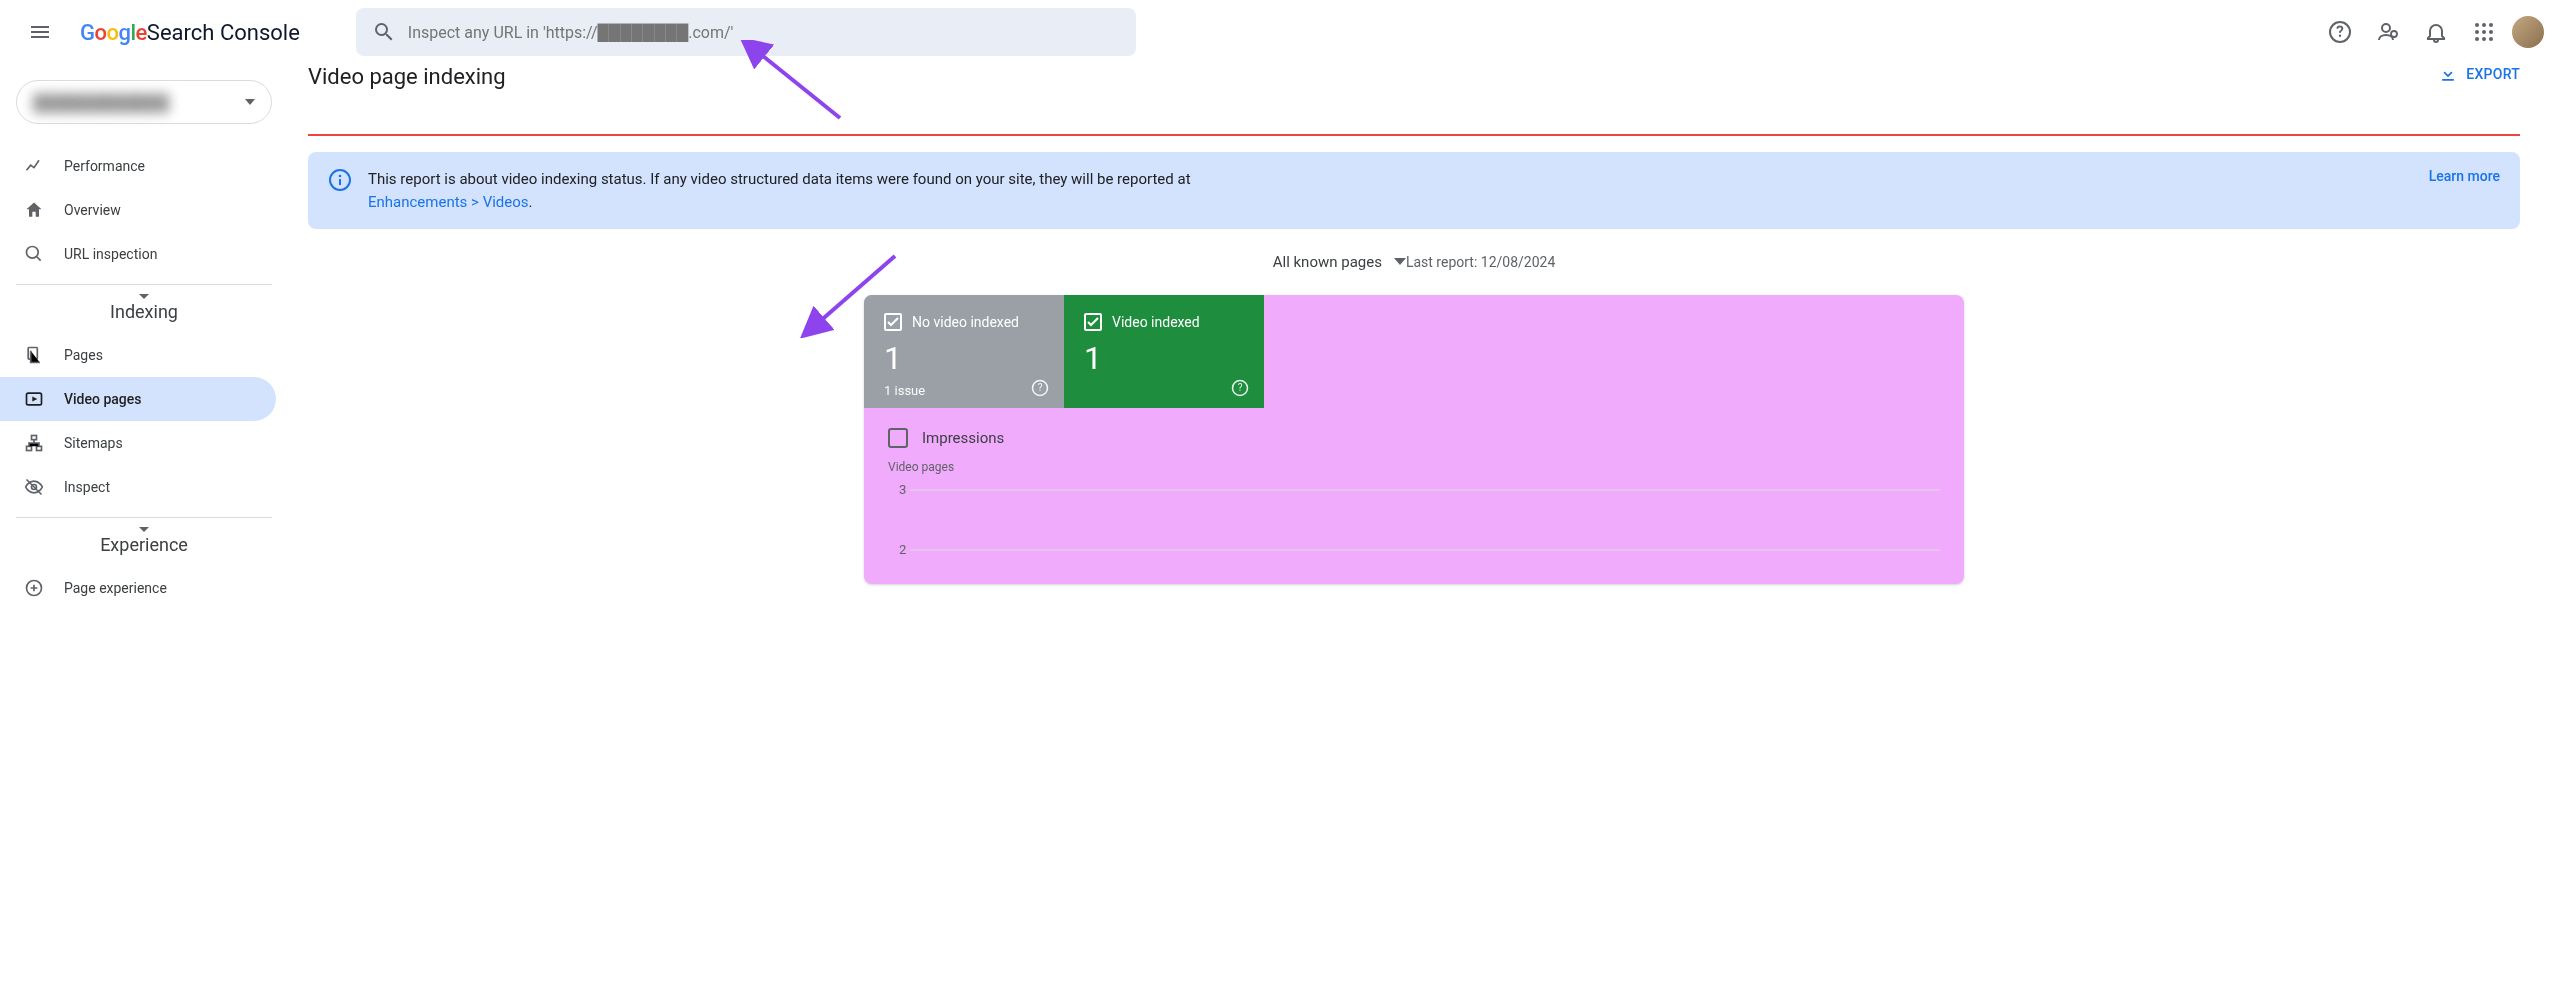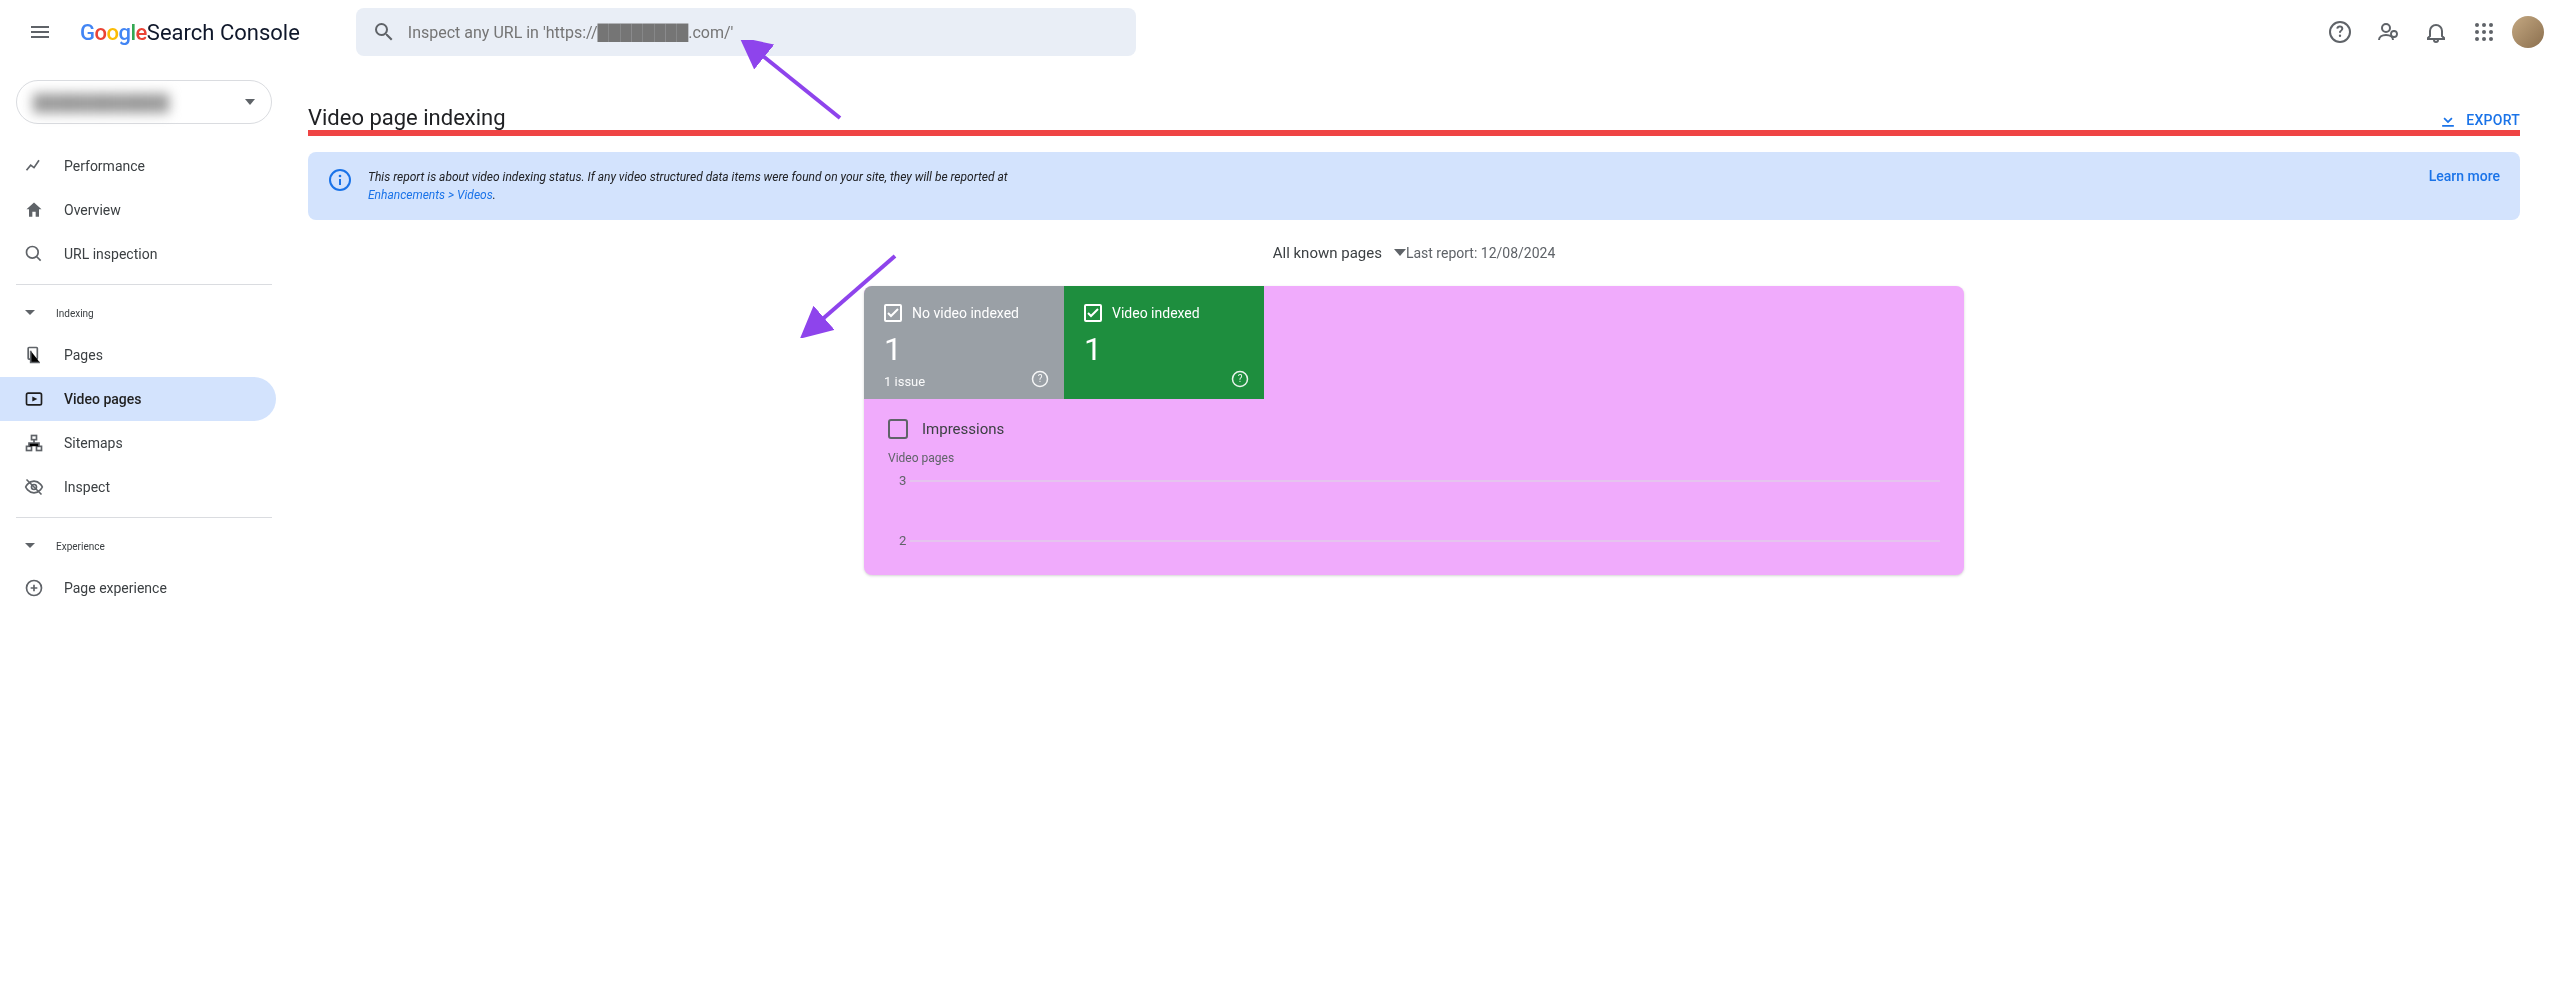--- a/index.html
+++ b/index.html
@@ -18,31 +18,31 @@
 .icon-btn { width: 40px; height: 40px; display: flex; align-items: center; justify-content: center; border-radius: 50%; cursor: pointer; }
 .avatar { width: 32px; height: 32px; border-radius: 50%; background: linear-gradient(135deg,#c4a882,#8b6f4e); }
 
 
 .layout { display: flex; }
 .sidebar { width: 288px; padding: 8px 0; }
 .property-selector { margin: 8px 16px 20px; border: 1px solid #dadce0; border-radius: 24px; height: 44px; display: flex; align-items: center; padding: 0 16px; justify-content: space-between; cursor: pointer; }
 .property-selector .blurred { filter: blur(6px); color: #999; }
 .nav-item { display: flex; align-items: center; gap: 20px; padding: 0 24px; height: 44px; cursor: pointer; border-radius: 0 22px 22px 0; margin-right: 12px; font-size: 14px; color: #3c4043; }
 .nav-item.active { background: #d3e3fd; color: #1f1f1f; font-weight: 500; }
-.nav-section-header { display: flex; align-items: center; gap: 20px; padding: 0 24px; height: 40px; font-size: 10px; color: #3c4043; cursor: pointer; }
+.nav-section-header { display: flex; align-items: center; gap: 0; padding: 0 24px; height: 40px; font-size: 18px; color: #3c4043; cursor: pointer; flex-direction: column; }
 .nav-divider { border: none; border-top: 1px solid #dadce0; margin: 8px 16px; }
 
 
 .main { flex: 1; padding: 0 40px 40px 20px; display: flex; flex-direction: column; min-width: 0; }
-.page-header { display: flex; align-items: flex-end; justify-content: space-between; height: 72px; border-bottom: 6px solid #ef4444; }
+.page-header { display: flex; align-items: flex-start; justify-content: space-between; height: 72px; border-bottom: 2px solid #ef4444; }
 .page-title { font-size: 22px; font-weight: 400; color: #202124; }
 .export-btn { display: flex; align-items: center; gap: 8px; color: #1a73e8; font-size: 14px; font-weight: 500; cursor: pointer; letter-spacing: .25px; }
 
 .info-banner { background: #d3e3fd; border-radius: 8px; display: flex; align-items: flex-start; padding: 16px 20px; margin-top: 16px; gap: 16px; }
-.info-banner .info-text { flex: 1; font-size: 12px; color: #202124; line-height: 1.5; font-style: italic; }
+.info-banner .info-text { flex: 1; font-size: 15px; color: #202124; line-height: 1.5; }
 .info-banner a { color: #1a73e8; text-decoration: none; }
 .learn-link { color: #1a73e8; font-size: 14px; font-weight: 500; cursor: pointer; white-space: nowrap; }
 
 .filter-row { display: flex; align-items: center; justify-content: center; margin-top: 24px; }
 .filter-dropdown { display: flex; align-items: center; gap: 12px; font-size: 15px; color: #3c4043; cursor: pointer; }
 .last-updated { font-size: 14px; color: #5f6368; }
 
 .card { background: #f0abfc; border-radius: 8px; box-shadow: 0 1px 2px rgba(0,0,0,.1), 0 1px 3px 1px rgba(0,0,0,.05); margin-top: 24px; overflow: hidden; max-width: 1100px; align-self: center; width: 100%; }
 .status-tabs { display: flex; }
 .status-tab { flex: 0 0 200px; padding: 18px 20px 10px; position: relative; cursor: pointer; }

